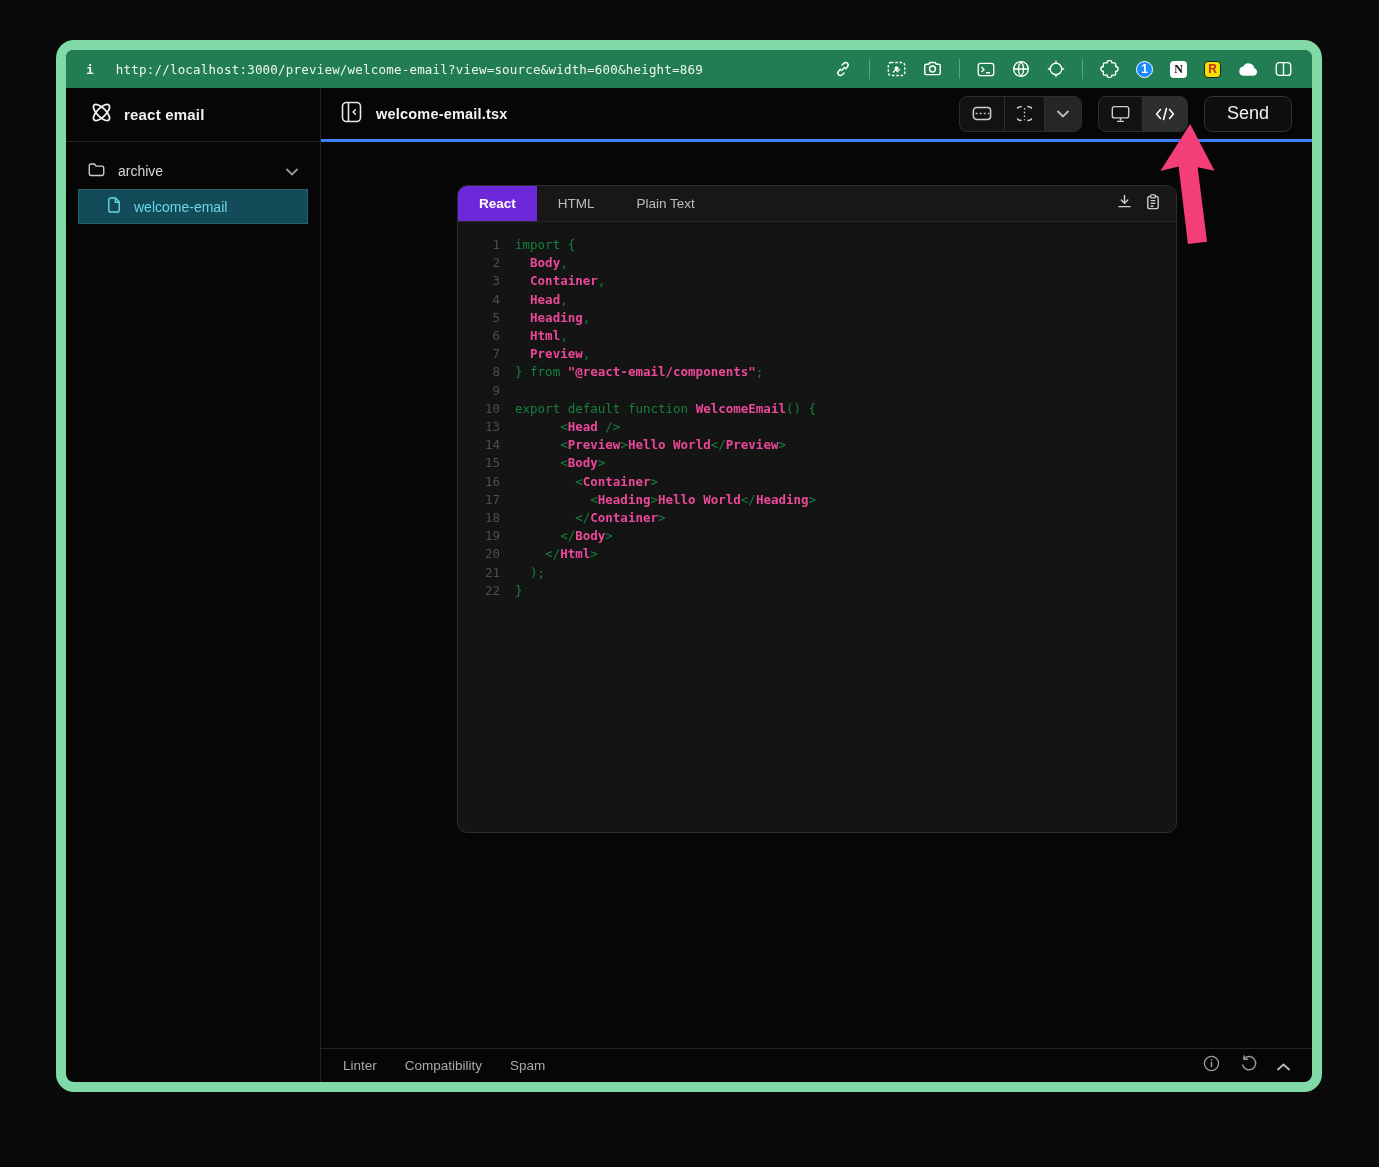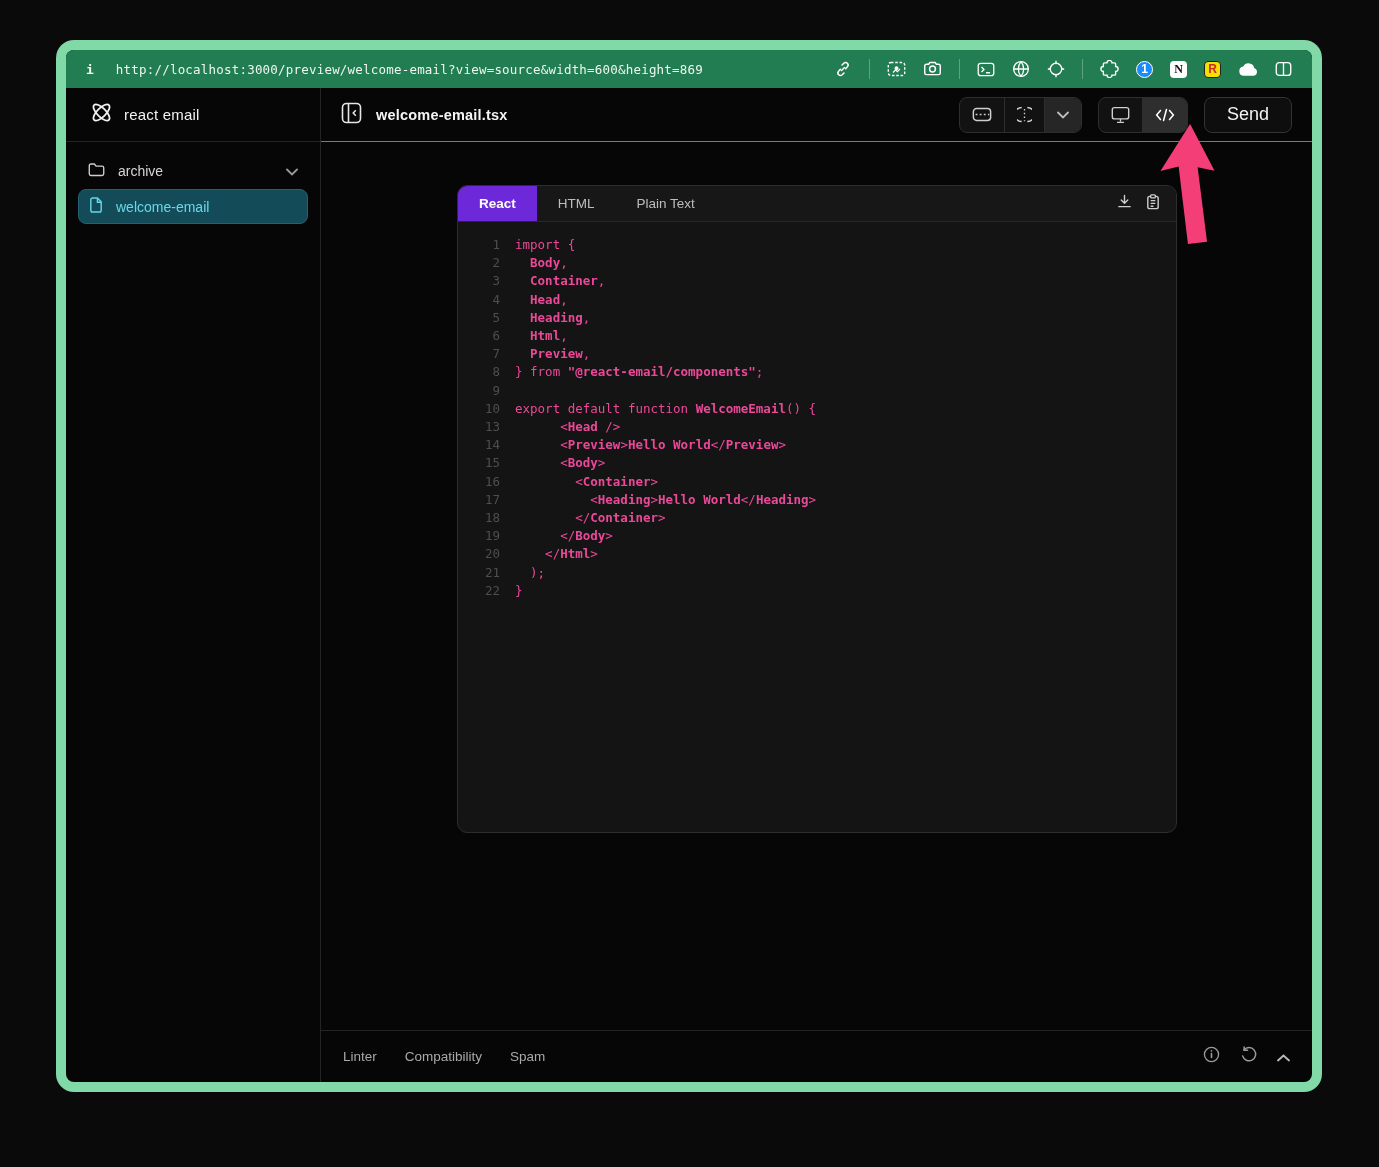--- a/index.html
+++ b/index.html
@@ -18,31 +18,31 @@
   .urlbar-right { margin-left:auto; display:flex; align-items:center; gap:17px; }
   .urlbar-right svg { display:block; }
   .ubar-divider { width:1px; height:20px; background:rgba(255,255,255,.28); }
   .brand-chip { width:17px; height:17px; border-radius:4px; display:flex; align-items:center; justify-content:center;
                 font-size:12px; font-weight:bold; }
 
   
   .app-body { flex:1; display:flex; min-height:0; }
   .sidebar { width:255px; flex:0 0 auto; border-right:1px solid #242424; display:flex; flex-direction:column; }
   .sidebar-header { height:54px; display:flex; align-items:center; padding:0 24px; border-bottom:1px solid #242424; gap:11px; }
-  .app-title { color:#f2f2f2; font-size:15px; font-weight:400; letter-spacing:.2px; }
+  .app-title { color:#f2f2f2; font-size:15px; font-weight:700; letter-spacing:.2px; }
 
   .sidebar-nav { padding:14px 12px; }
   .nav-folder { display:flex; align-items:center; gap:13px; padding:6px 10px; color:#d6d6d6; font-size:14px; font-weight:500; }
   .nav-folder .chev { margin-left:auto; color:#9a9a9a; }
-  .nav-item { display:flex; align-items:center; gap:13px; padding:7px 10px; margin-top:3px;
-              background:#134b58; border:1px solid #25616f; border-radius:8px;
+  .nav-item { display:flex; align-items:center; gap:13px; padding:7px 28px; margin-top:3px;
+              background:#134b58; border:1px solid #25616f; border-radius:0;
               color:#67d8e9; font-size:14px; font-weight:500; }
 
   .main { flex:1; display:flex; flex-direction:column; min-width:0; }
-  .main-header { height:54px; flex:0 0 auto; border-bottom:1px solid #3b82f6;
+  .main-header { height:54px; flex:0 0 auto; border-bottom:3px solid #3b82f6;
                  display:flex; align-items:center; padding:0 20px 0 20px; gap:14px; }
   .filename { color:#f4f4f4; font-size:14.5px; font-weight:600; letter-spacing:.2px; }
   .header-right { margin-left:auto; display:flex; align-items:center; gap:16px; }
   .btn-group { display:flex; align-items:stretch; height:36px; border:1px solid #2e2e2e; border-radius:8px;
                overflow:hidden; background:#121212; }
   .btn-seg { display:flex; align-items:center; justify-content:center; padding:0 12px; color:#cfcfcf; }
   .btn-seg + .btn-seg { border-left:1px solid #2e2e2e; }
   .btn-seg.active { background:#2e2e2e; color:#ffffff; }
   .btn-seg.lighter { background:#262626; }
   .send-btn { height:36px; padding:0 22px; border:1px solid #343434; border-radius:8px; background:#0e0e0e;
@@ -55,25 +55,25 @@
                 display:flex; flex-direction:column; overflow:hidden; }
   .panel-tabs { height:36px; flex:0 0 auto; display:flex; align-items:stretch; border-bottom:1px solid #282828; background:#171717; }
   .ptab { display:flex; align-items:center; padding:0 21px; font-size:13.5px; font-weight:500; color:#bdbdbd; }
   .ptab.active { background:#6d28d9; color:#ffffff; font-weight:600; }
   .panel-tab-icons { margin-left:auto; display:flex; align-items:center; gap:14px; padding-right:16px; color:#cfcfcf; }
 
   .panel-code { flex:1; padding:14px 0 0 12px; font-family:"DejaVu Sans Mono", monospace; font-size:12.5px; }
   .code-line { display:flex; line-height:18.2px; white-space:pre; }
   .ln { width:30px; text-align:right; color:#4e4e4e; flex:0 0 auto; }
   .lc { margin-left:15px; }
-  .seg-k { color:#ec4899; }
+  .seg-k { color:#15803d; }
   .seg-w { color:#ec4899; font-weight:bold; }
 
   
-  .status-bar { height:52px; flex:0 0 auto; border-top:1px solid #242424; display:flex; align-items:center; padding:12px 22px; gap:28px; }
+  .status-bar { height:34px; flex:0 0 auto; border-top:1px solid #242424; display:flex; align-items:center; padding:12px 22px; gap:28px; }
   .status-tab { color:#a9a9a9; font-size:13.5px; font-weight:500; }
   .status-right { margin-left:auto; display:flex; align-items:center; gap:20px; color:#9a9a9a; }
 
   
   .anno-rect { position:absolute; left:443px; top:157px; width:268px; height:83px;
                border:9px solid var(--pink); border-radius:10px; pointer-events:none; z-index:50; }
   .anno-arrow { position:absolute; left:1150px; top:120px; z-index:50; pointer-events:none; }
 
   svg { flex:0 0 auto; }
 </style>

